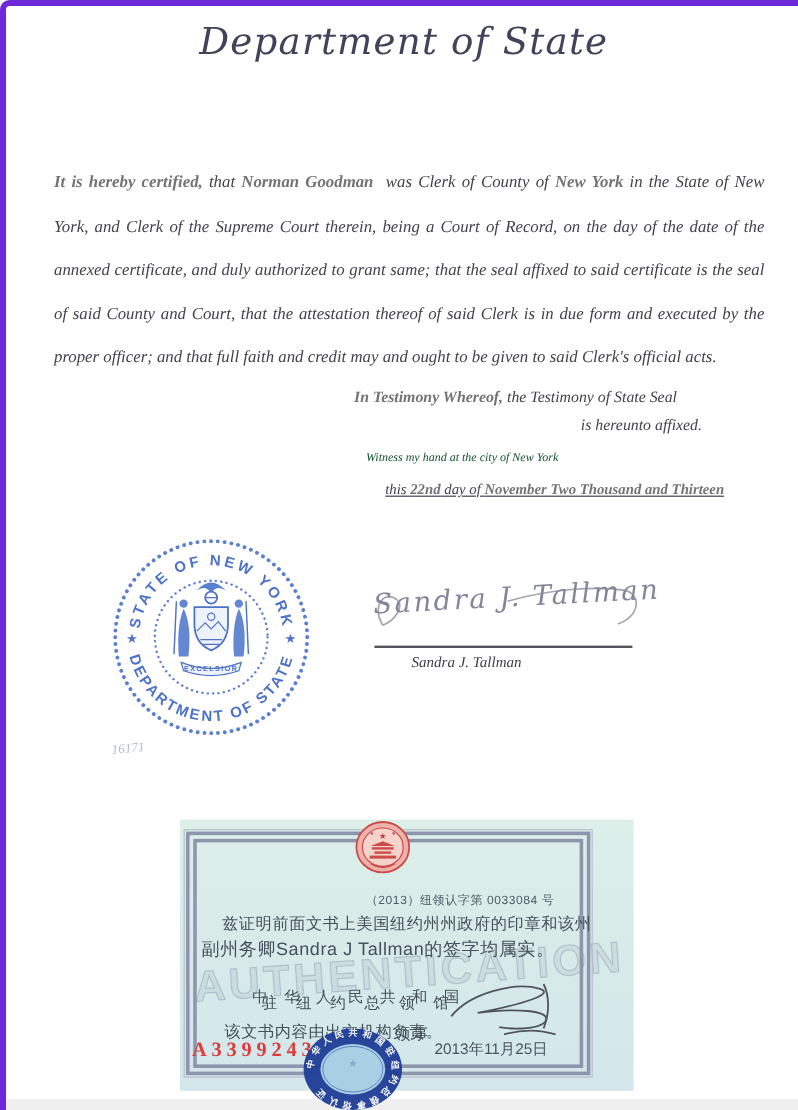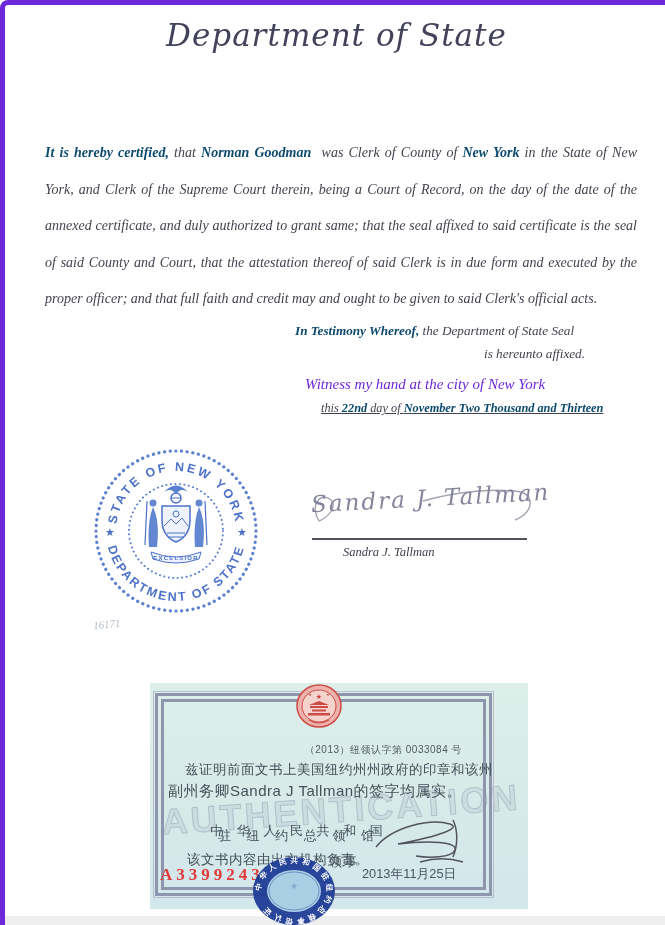--- a/index.html
+++ b/index.html
@@ -3,25 +3,25 @@
 <meta charset="utf-8">
 <style>
   html,body{margin:0;padding:0;background:#fff;}
   .page{position:relative;width:663px;height:923px;background:#ffffff;border:5px solid #6d28d9;
         border-radius:8px;overflow:hidden;font-family:"Liberation Serif","DejaVu Serif",serif;}
   .abs{position:absolute;}
   .title{left:0;right:0;top:12px;text-align:center;font-style:italic;font-size:31px;
          letter-spacing:1px;color:#42425a;font-family:"DejaVu Serif",serif;}
   .para{left:40px;top:130px;width:592px;font-style:italic;font-size:14px;line-height:36.5px;
         text-align:justify;color:#42424f;}
-  .b{font-weight:bold;color:#0c4a6e;}
+  .b{font-weight:bold;color:#737373;}
   .testimony{left:290px;top:314px;font-style:italic;font-size:13.2px;line-height:23px;
              color:#42424f;white-space:nowrap;}
   .testimony .l2{display:block;text-align:right;width:290px;}
-  .witness1{left:300px;top:371px;font-style:italic;font-size:15px;color:#6d28d9;white-space:nowrap;}
+  .witness1{left:300px;top:371px;font-style:italic;font-size:10px;color:#14532d;white-space:nowrap;}
   .witness2{left:316px;top:396px;font-style:italic;font-size:12.3px;color:#42424f;white-space:nowrap;text-decoration:underline;}
   .pencil{left:88px;top:613px;font-style:italic;font-size:11px;color:#b7bdc9;transform:rotate(-5deg);}
   .sig-script{left:306px;top:480px;width:240px;font-style:italic;font-size:23px;color:#84849a;
               letter-spacing:2px;transform:rotate(-3deg);white-space:nowrap;
               font-family:"DejaVu Serif",serif;}
   .sig-rule{left:307px;top:533px;width:215px;height:2px;background:#53535e;}
   .sig-block{left:338px;top:540px;font-style:italic;font-size:12.5px;line-height:15.5px;color:#3c3c4e;}
   
   .cert{left:145px;top:678px;width:378px;height:226px;
         background:linear-gradient(180deg,#ddefe9 0%,#d7eae9 55%,#d3e7ec 100%);}
@@ -50,21 +50,21 @@
 
 <div class="page">
 
   <div class="abs title">Department of State</div>
 
   <div class="abs para">
     <span class="b">It is hereby certified,</span><span> that </span><span class="b">Norman Goodman</span><span>&nbsp; was Clerk of County of </span><span class="b">New York</span><span> in the State of New York, and Clerk of the Supreme Court therein, being a Court of Record, on the day of the date of the annexed certificate, and duly authorized to grant same; that the seal affixed to said certificate is the seal of said County and Court, that the attestation thereof of said Clerk is in due form and executed by the proper officer; and that full faith and credit may and ought to be given to said Clerk's official acts.</span>
   </div>
 
   <div class="abs testimony">
-    <span class="b">In Testimony Whereof,</span><span> the Department of State Seal</span>
+    <span class="b">In Testimony Whereof,</span><span> the Testimony of State Seal</span>
     <span class="l2">is hereunto affixed.</span>
   </div>
 
   <div class="abs witness1">Witness my hand at the city of New York</div>
   <div class="abs witness2">
     <span>this </span><span class="b">22nd</span><span> day of </span><span class="b">November Two Thousand and Thirteen</span>
   </div>
 
   <svg class="abs" style="left:86px;top:441px;" width="170" height="170" viewBox="0 0 170 170">
     <circle cx="85" cy="85" r="80" fill="none" stroke="#5b80d0" stroke-width="3.2" stroke-dasharray="0.1 5.6" stroke-linecap="round"></circle>

